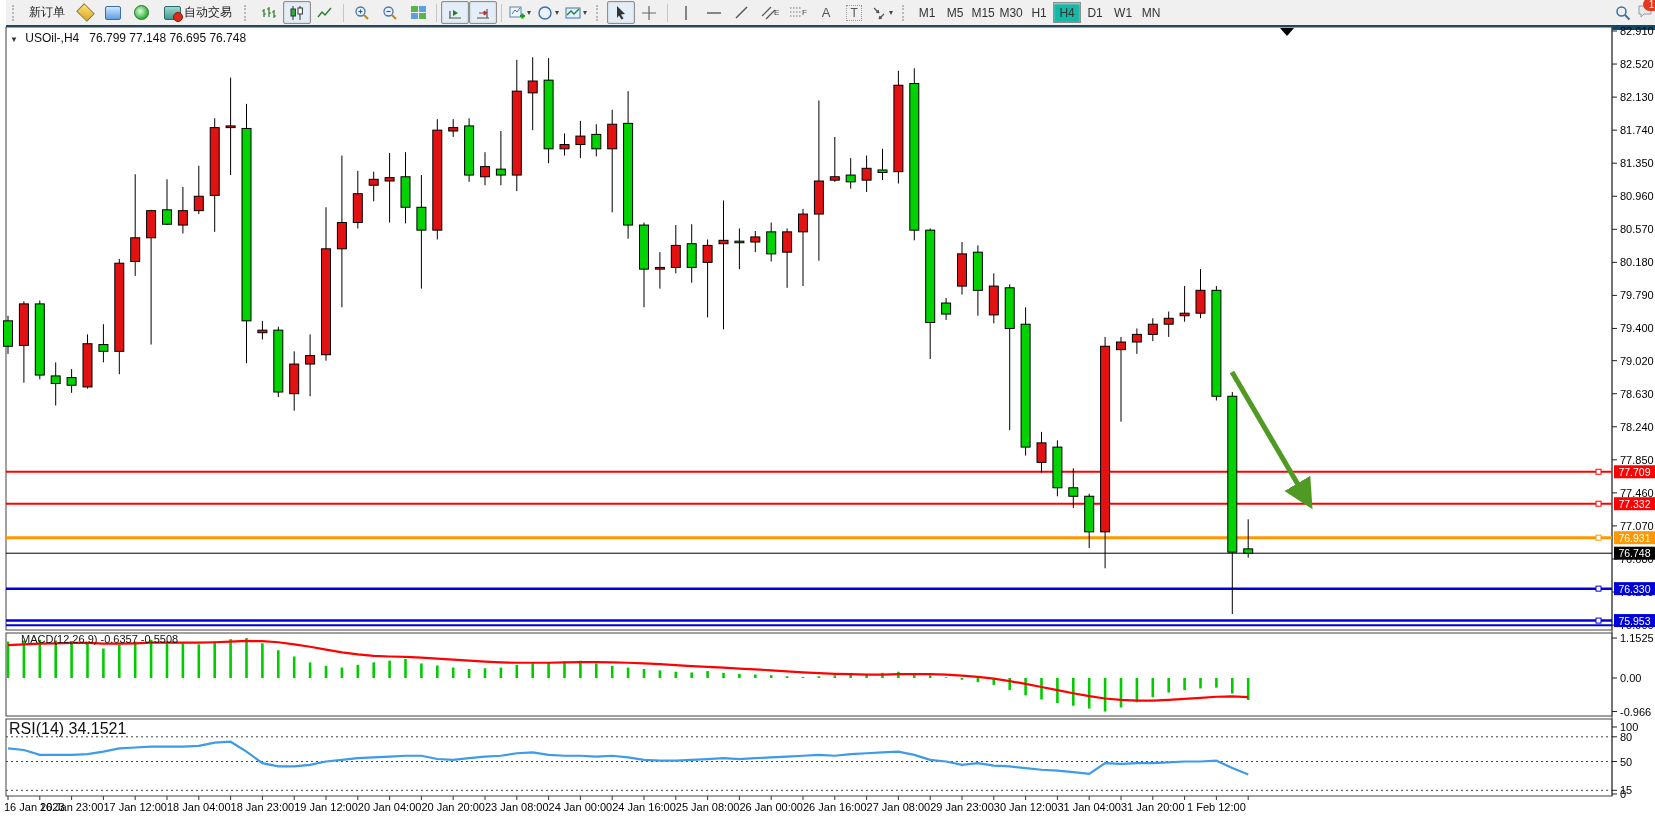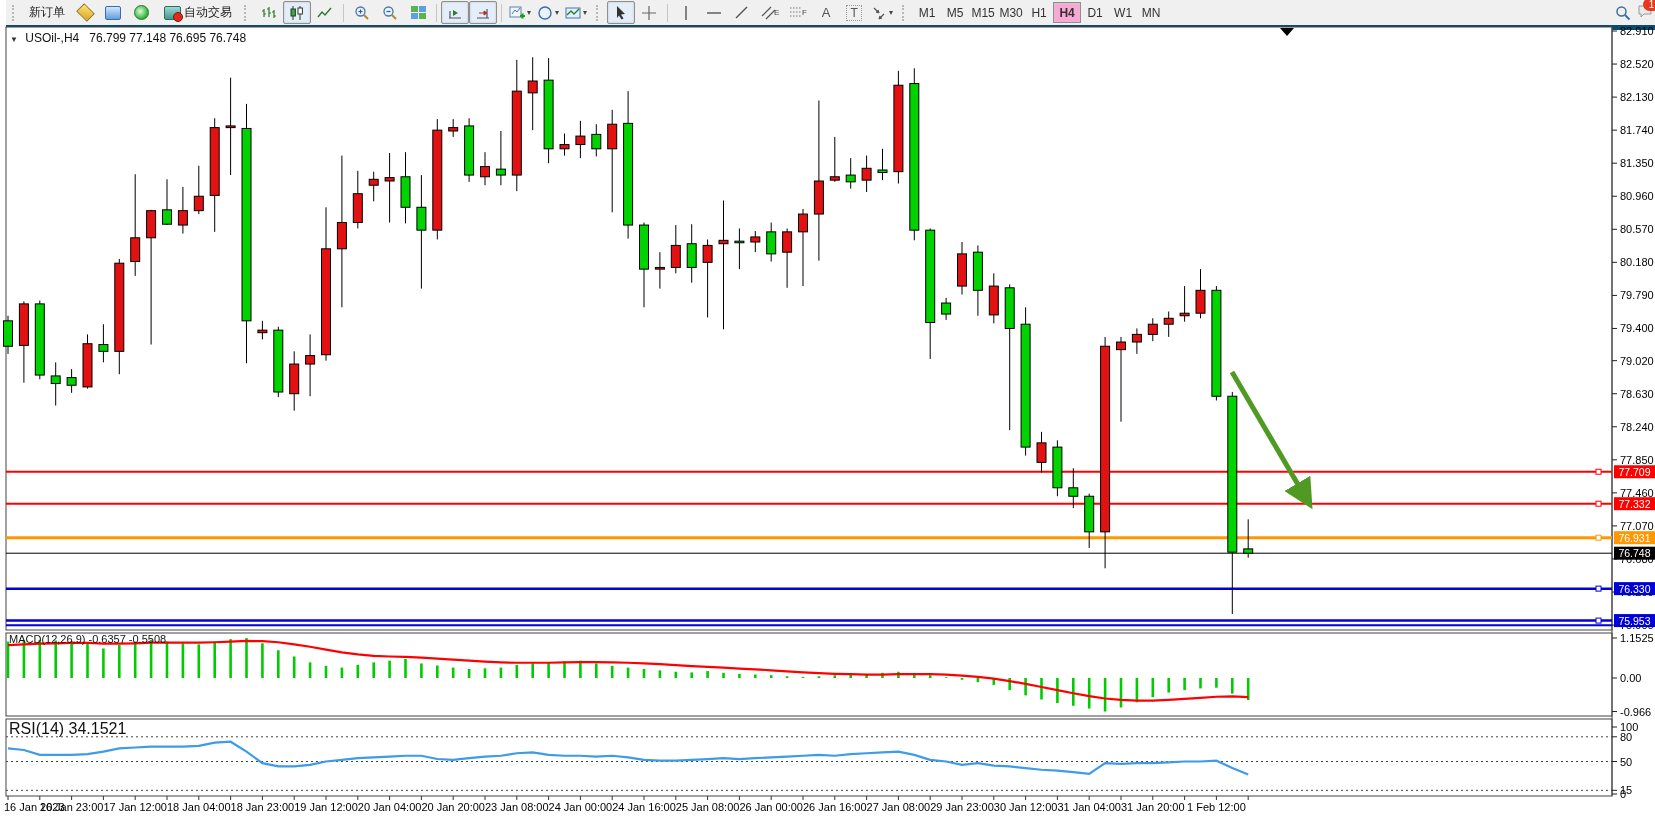--- a/index.html
+++ b/index.html
@@ -10,31 +10,31 @@
            border-bottom:5px solid #0c4a6e;display:flex;align-items:center;font-size:12px;color:#222;margin-left:6px;}
   .tb-handle{width:5px;height:16px;border-left:2px dotted #b8b8b8;margin:0 4px 0 6px;}
   .tb-sep{width:1px;height:18px;background:#c6c6c6;margin:0 4px;}
   .tb-btn{display:flex;align-items:center;justify-content:center;min-width:22px;height:21px;
           padding:0 2px;border:1px solid transparent;border-radius:2px;cursor:default;}
   .tb-btn.pressed{border:1px solid #8f8f8f;background:#e4eef8;box-shadow:inset 0 0 2px #bbb;}
   .tb-btn.txt{padding:0 5px;}
   .tb-caret{font-size:8px;color:#444;margin-left:2px;}
   .tf-btn{min-width:26px;height:19px;display:flex;align-items:center;justify-content:center;
           font-size:12px;color:#333;border:1px solid transparent;}
-  .tf-btn.active{border:1px solid #8f8f8f;background:#f9a8d4;box-shadow:inset 0 1px 2px #ccc;font-weight:bold;}
+  .tf-btn.active{border:1px solid #8f8f8f;background:#14b8a6;box-shadow:inset 0 1px 2px #ccc;}
   .icon16{width:16px;height:16px;display:inline-block;}
   #tb-right{margin-left:auto;display:flex;align-items:center;margin-right:8px;gap:6px;}
   .chat-wrap{position:relative;}
   .chat-badge{position:absolute;top:-5px;right:-7px;background:#e5391f;color:#fff;border-radius:8px;
               font-size:10px;min-width:13px;height:13px;display:flex;align-items:center;justify-content:center;padding:0 2px;}
   
   #chart-svg{position:absolute;left:0;top:26px;}
   #chart-title{position:absolute;left:10px;top:31px;font-size:12px;color:#111;z-index:3;text-align:center;}
   #chart-title .tri{font-size:8px;color:#333;margin-right:4px;}
-  #macd-label{position:absolute;left:9px;top:633px;font-size:11px;color:#111;z-index:3;}
+  #macd-label{position:absolute;left:21px;top:633px;font-size:11px;color:#111;z-index:3;}
   #rsi-label{position:absolute;left:9px;top:720px;font-size:16px;color:#111;z-index:3;}
   .gold-diamond{width:13px;height:13px;background:linear-gradient(135deg,#ffe477,#d9a520);transform:rotate(45deg) scaleY(.75);border:1px solid #8a6a10;margin:0 3px;}
   .blue-screen{width:14px;height:12px;background:linear-gradient(#cfe6ff,#5f9fdf);border:1px solid #3c6ea5;border-radius:2px;margin:0 3px;}
   .green-signal{width:13px;height:13px;border-radius:50%;background:radial-gradient(circle at 40% 40%,#d8ffd8,#2fae3a 70%);border:1px solid #1d7a26;margin:0 3px;}
   .auto-icon{position:relative;width:15px;height:12px;background:linear-gradient(#9fd8d2,#3f9a90);border:1px solid #2a6b63;border-radius:2px;margin:0 3px;}
   .auto-icon::after{content:"";position:absolute;right:-3px;bottom:-3px;width:8px;height:8px;border-radius:50%;background:#e02a1a;border:1px solid #8e1208;}
   .grid-icon{display:grid;grid-template-columns:7px 7px;grid-template-rows:6px 6px;gap:1px;}
   .grid-icon i{display:block;}
   .gi1{background:#57b647;}.gi2{background:#5e9fe0;}.gi3{background:#5e9fe0;}.gi4{background:#57b647;}
 </style>

